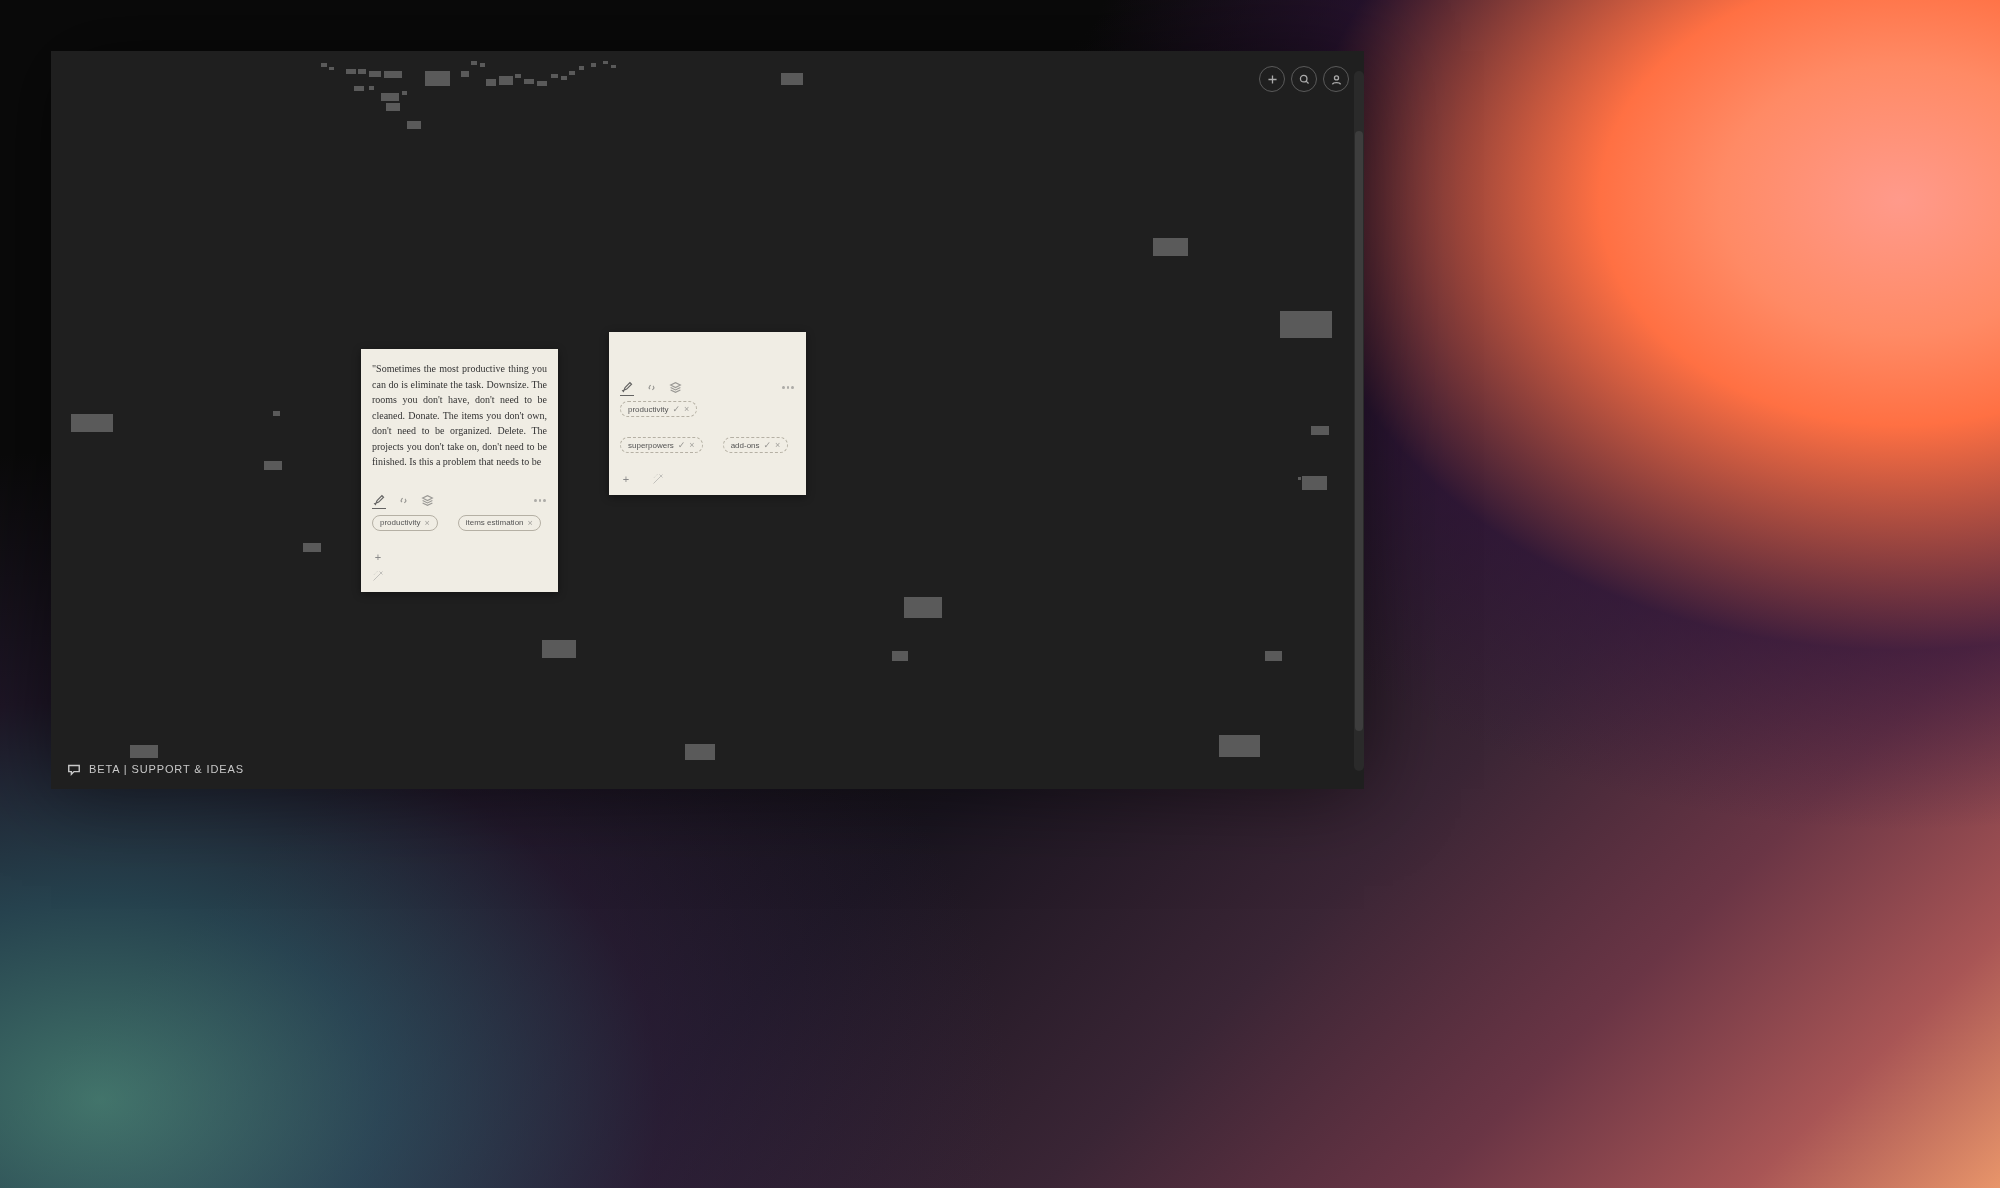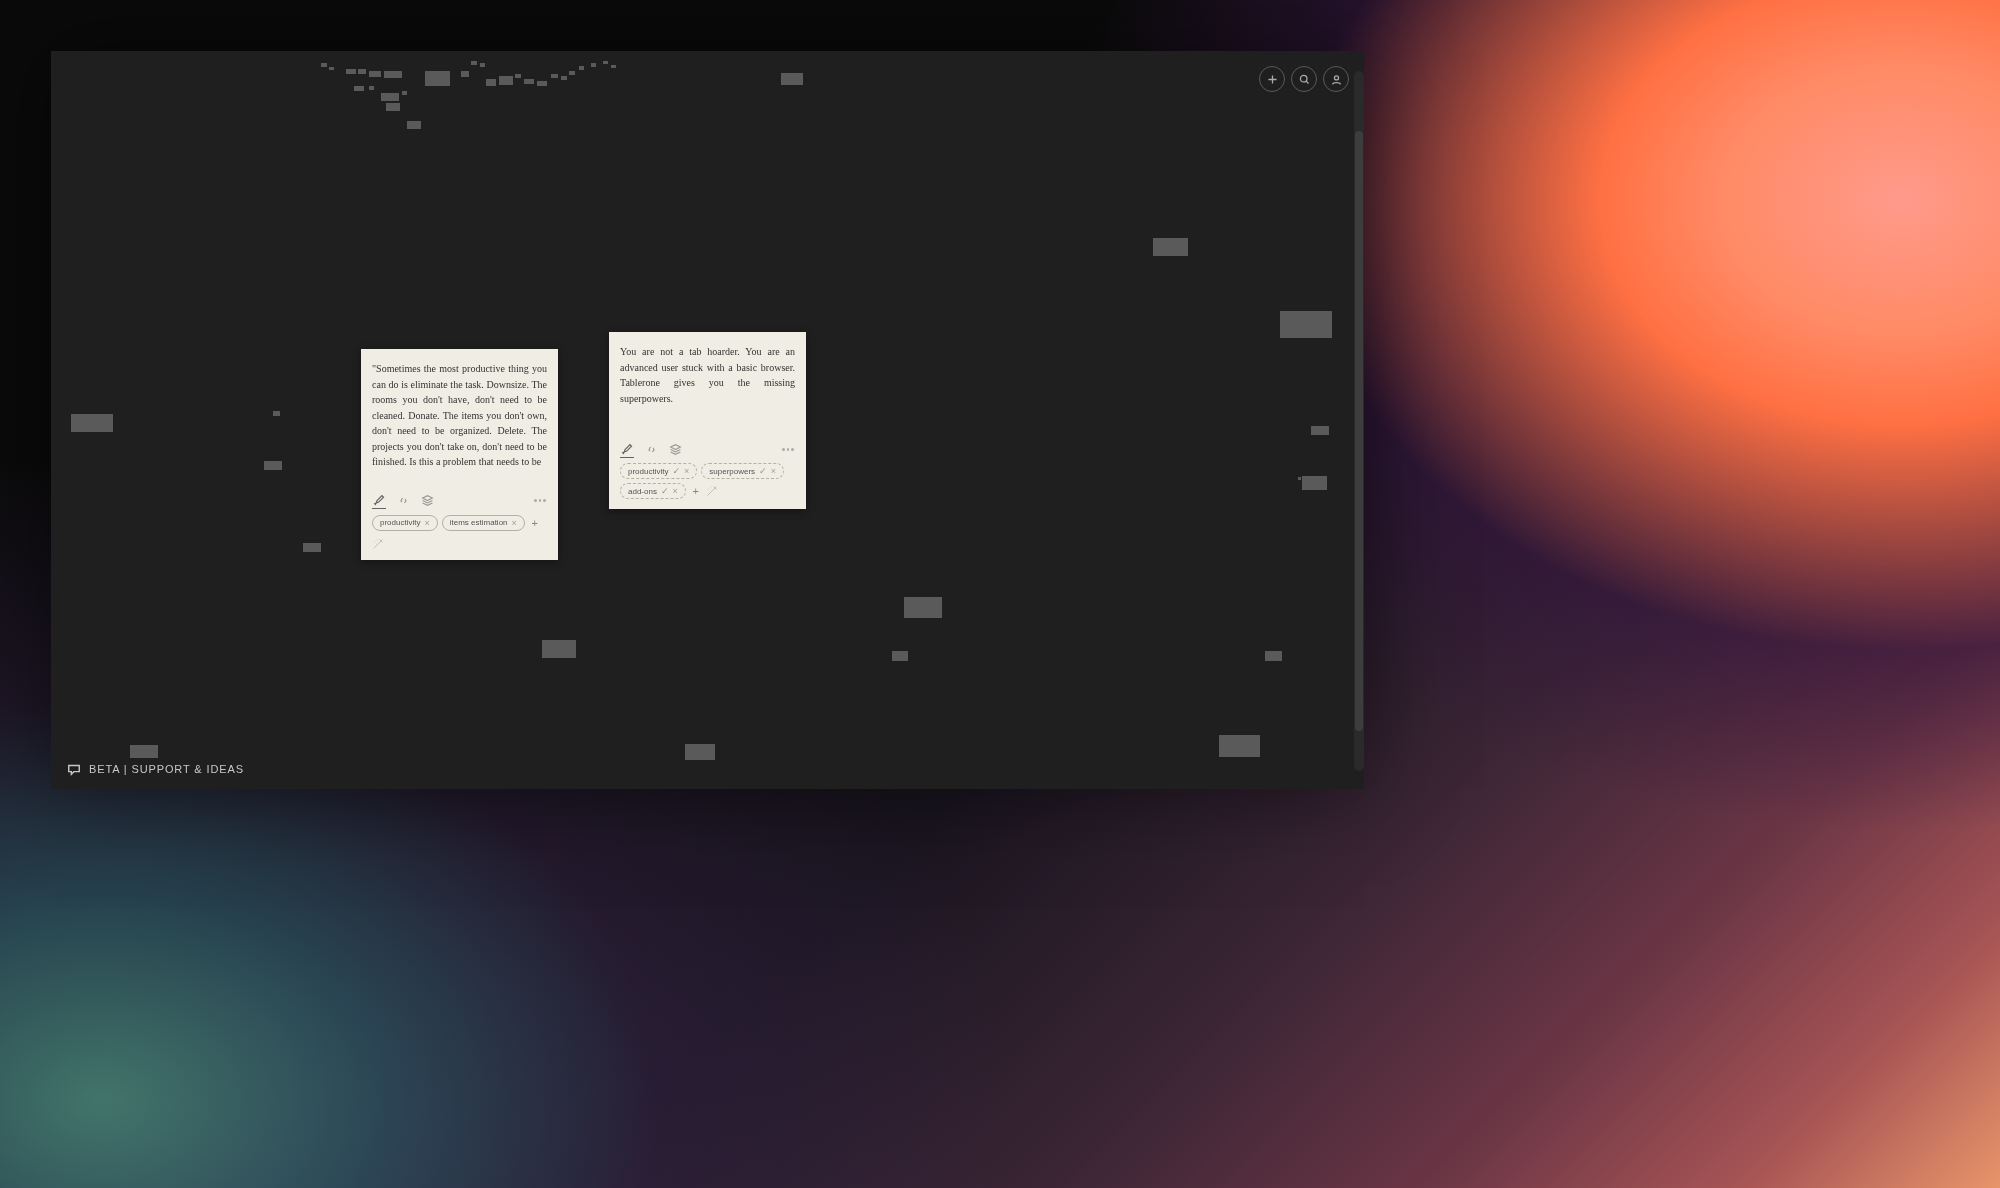--- a/index.html
+++ b/index.html
@@ -59,21 +59,21 @@
 .card .toolbar {
   display:flex; align-items:center; gap:10px; margin-top:16px;
   position:relative;
 }
 .card .toolbar .spacer { flex:1; }
 .tb-btn { width:14px; height:14px; display:flex; align-items:center; justify-content:center; cursor:pointer; opacity:.55; }
 .tb-btn svg { width:13px; height:13px; stroke:#555; fill:none; stroke-width:1.4; }
 .tb-btn.active { border-bottom:1.5px solid #555; padding-bottom:2px; margin-bottom:-3px; opacity:.9; }
 .dots span { display:inline-block; width:3px; height:3px; background:#777; border-radius:50%; margin:0 1px; }
 
-.tag-row { display:flex; flex-wrap:wrap; gap:4px; margin-top:7px; align-items:center; font-family:-apple-system,BlinkMacSystemFont,Arial,sans-serif; }
+.tag-row { display:flex; flex-wrap:wrap; gap:20px; margin-top:7px; align-items:center; font-family:-apple-system,BlinkMacSystemFont,Arial,sans-serif; }
 .tag {
   display:inline-flex; align-items:center; gap:4px;
   border:1px solid #b5b0a4;
   border-radius:10px;
   padding:2px 7px;
   font-size:8px;
   color:#555;
   background:transparent;
 }
 .tag.dashed { border-style:dashed; }
@@ -195,21 +195,20 @@
       <span class="plus-btn">+</span>
     </div>
     <div class="tag-row">
       <svg class="wand" viewBox="0 0 16 16">
           <path d="M2 14L12 4m0 0l2-2m-2 2l-2-2m2 2l2 2M3 6l1-1M6 3l1-1" stroke="#888" stroke-width="1.2" fill="none"></path>
         </svg>
     </div>
   </div>
 
   <div class="card" style="left:558px;top:281px">
-    <div class="text" style="max-height:none">You are not a tab hoarder. You are an advanced user stuck with a basic browser. Tablerone gives you the missing superpowers.</div>
     <div class="toolbar" style="margin-top:36px">
       <span class="tb-btn active">
           <svg viewBox="0 0 16 16">
             <path d="M3 13l2-5 6-6 2 2-6 6-5 2z"></path>
           </svg>
         </span>
       <span class="tb-btn">
           <svg viewBox="0 0 16 16">
             <path d="M6 10a3 3 0 010-4l1-1M10 6a3 3 0 010 4l-1 1"></path>
           </svg>

